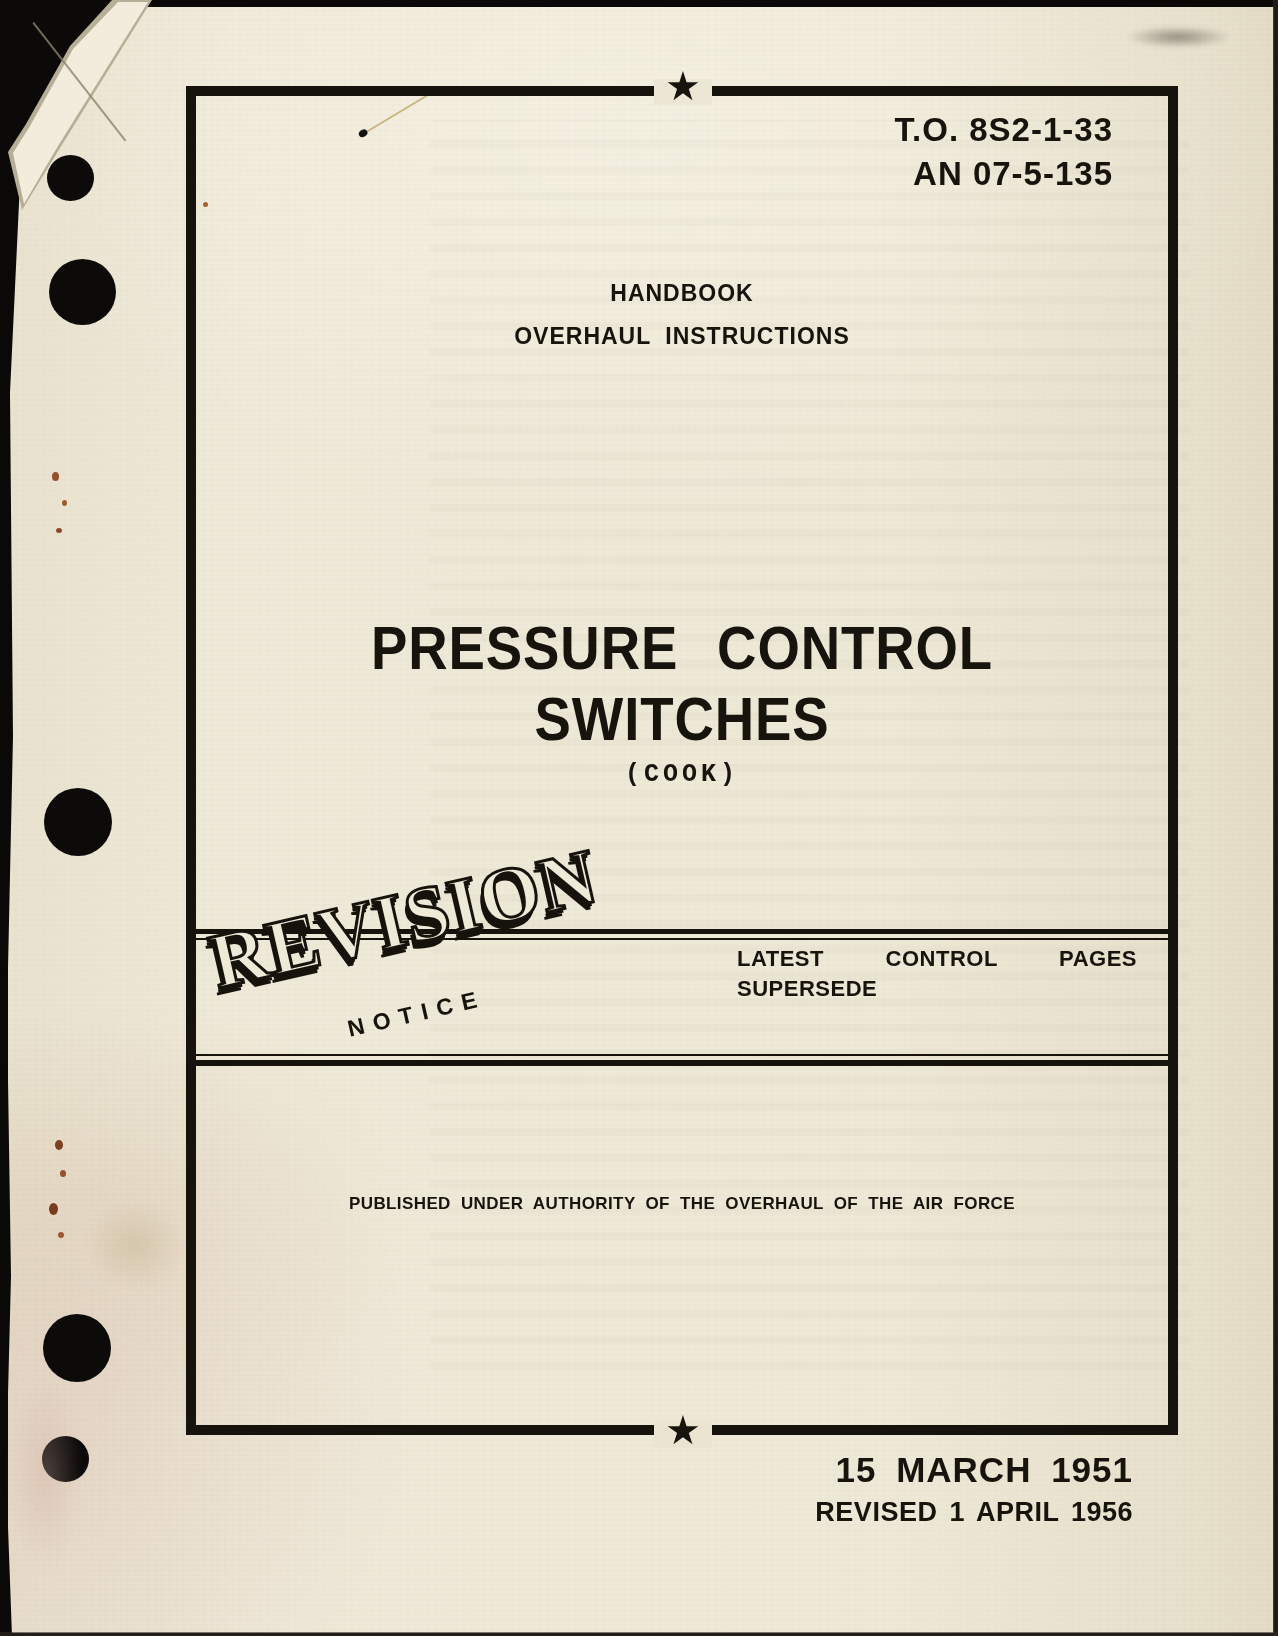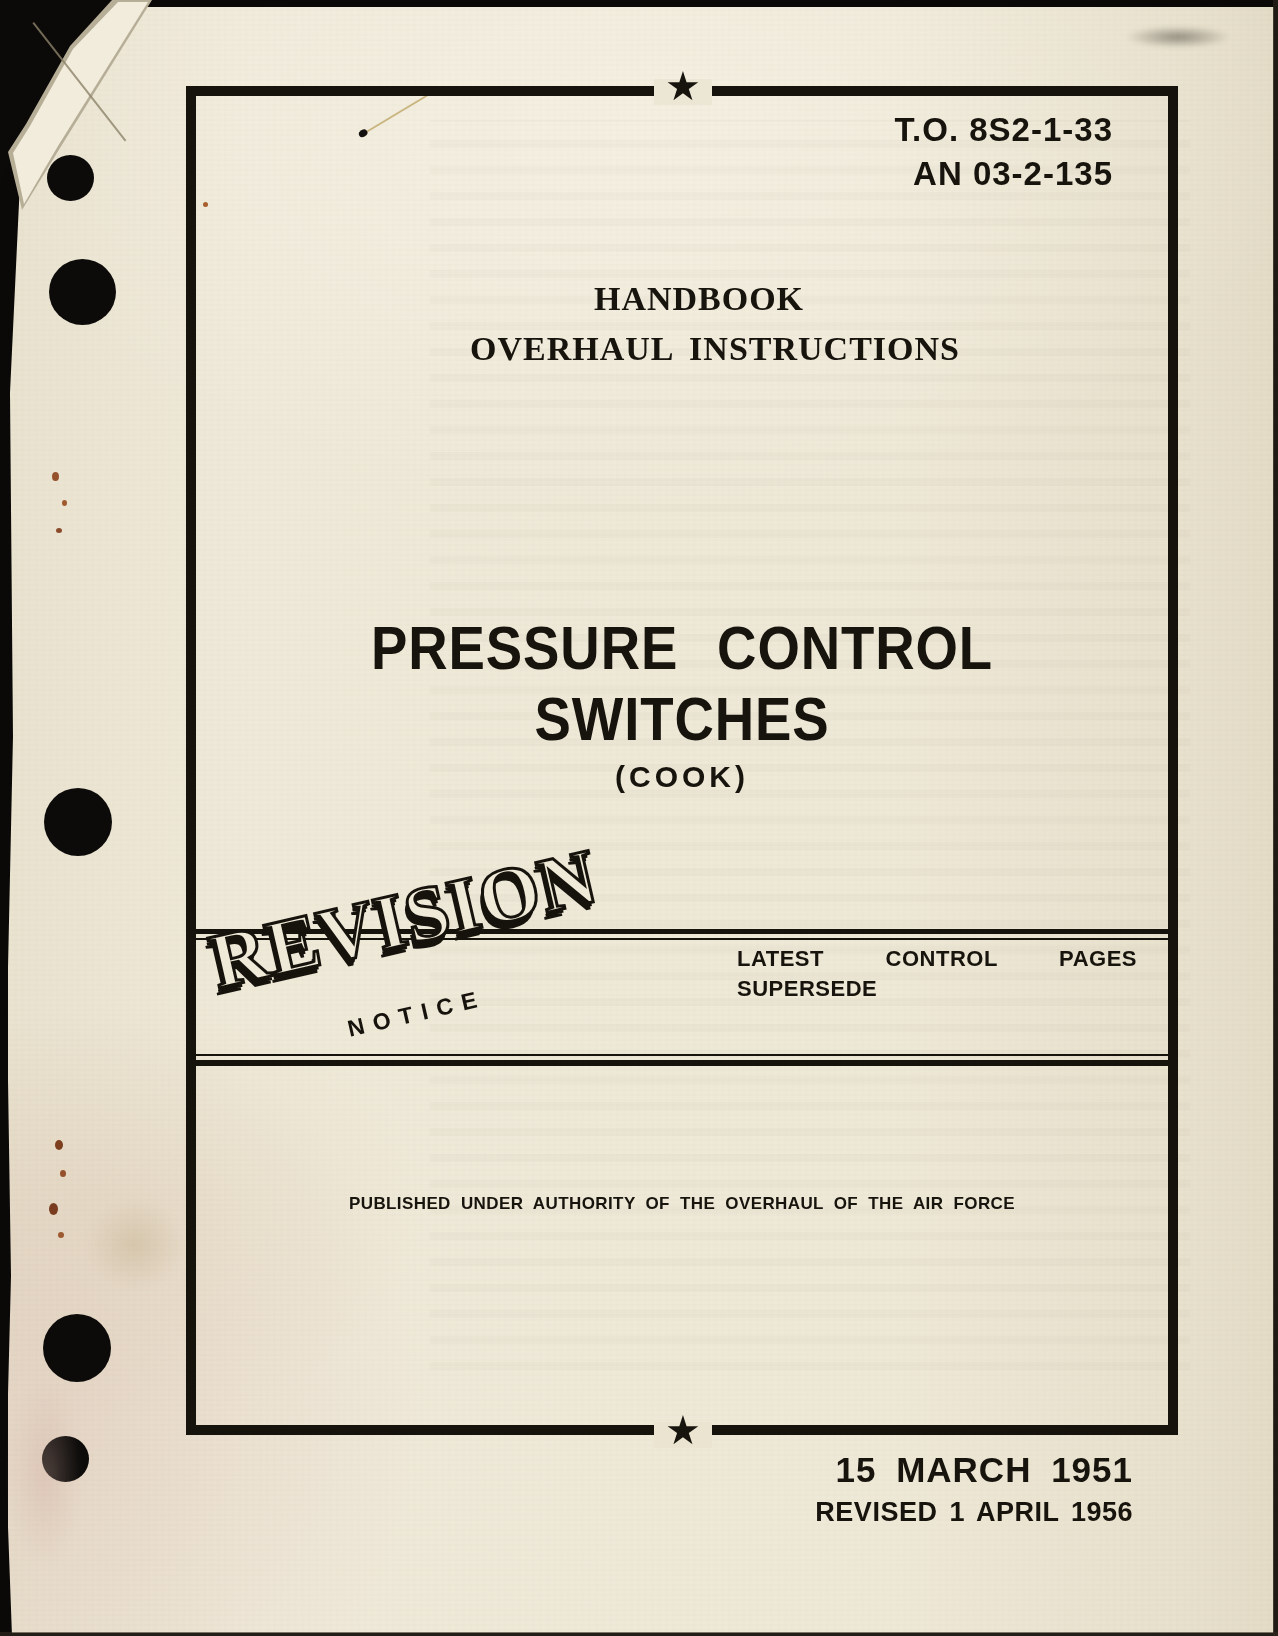--- a/index.html
+++ b/index.html
@@ -75,28 +75,28 @@
   .gap-top{left:654px;top:79px;}
   .gap-bottom{left:654px;top:1422px;background:#ebe4d0;}
   .star{position:absolute;width:60px;text-align:center;color:#16120c;font-size:40px;line-height:40px;}
   .star-top{left:653px;top:66px;}
   .star-bottom{left:653px;top:1410px;}
   
   .ink{color:#17130d;}
   .to-block{position:absolute;right:165px;top:108px;text-align:right;
     font-weight:bold;font-size:33px;letter-spacing:1px;line-height:44px;}
   .h-serif{position:absolute;left:186px;width:992px;text-align:center;
-    font-family:Liberation Serif, serif;font-weight:bold;font-size:34px;letter-spacing:1px;padding-left:17px;}
+    font-family:Liberation Sans, sans-serif;font-weight:bold;font-size:23px;letter-spacing:1px;}
   .handbook{top:280px;}
-  .overhaul{top:330px;word-spacing:7px;margin-left:16px;}
+  .overhaul{top:323px;word-spacing:7px;}
   .main-title{position:absolute;left:186px;top:612px;width:992px;text-align:center;
     font-weight:bold;font-size:62px;letter-spacing:1px;word-spacing:26px;
     transform:scaleX(0.88);transform-origin:center;}
   .subtitle{position:absolute;left:186px;top:760px;width:992px;text-align:center;
-    font-weight:bold;font-size:30px;letter-spacing:4px;}
+    font-weight:bold;font-size:25px;letter-spacing:4px;font-family:Liberation Mono, monospace;}
   
   .rule{position:absolute;left:196px;width:972px;background:#16120c;}
   .rule-a1{top:929px;height:5px;}
   .rule-a2{top:938px;height:2px;}
   .rule-b1{top:1054px;height:2px;}
   .rule-b2{top:1060px;height:6px;}
   .rev-word{position:absolute;left:212px;top:918px;
     font-family:"Liberation Serif", serif;font-weight:bold;font-size:78px;letter-spacing:1px;
     color:#efe9d7;-webkit-text-stroke:3px #16120c;
     text-shadow:-4px 7px 0 #16120c, -2px 4px 0 #16120c;
@@ -153,21 +153,21 @@
 <div class="waterstain"></div>
 
 <div class="frame"></div>
 <div class="frame-gap gap-top"></div>
 <div class="frame-gap gap-bottom"></div>
 <div class="star star-top ink">★</div>
 <div class="star star-bottom ink">★</div>
 
 <div class="to-block ink">
   <div>T.O. 8S2-1-33</div>
-  <div>AN 03-2-135</div>
+  <div>AN 07-5-135</div>
 </div>
 
 <div class="h-serif handbook ink">HANDBOOK</div>
 <div class="h-serif overhaul ink">OVERHAUL INSTRUCTIONS</div>
 
 <div class="main-title ink">PRESSURE CONTROL SWITCHES</div>
 <div class="subtitle ink">(COOK)</div>
 
 <div class="rule rule-a1"></div>
 <div class="rule rule-a2"></div>

